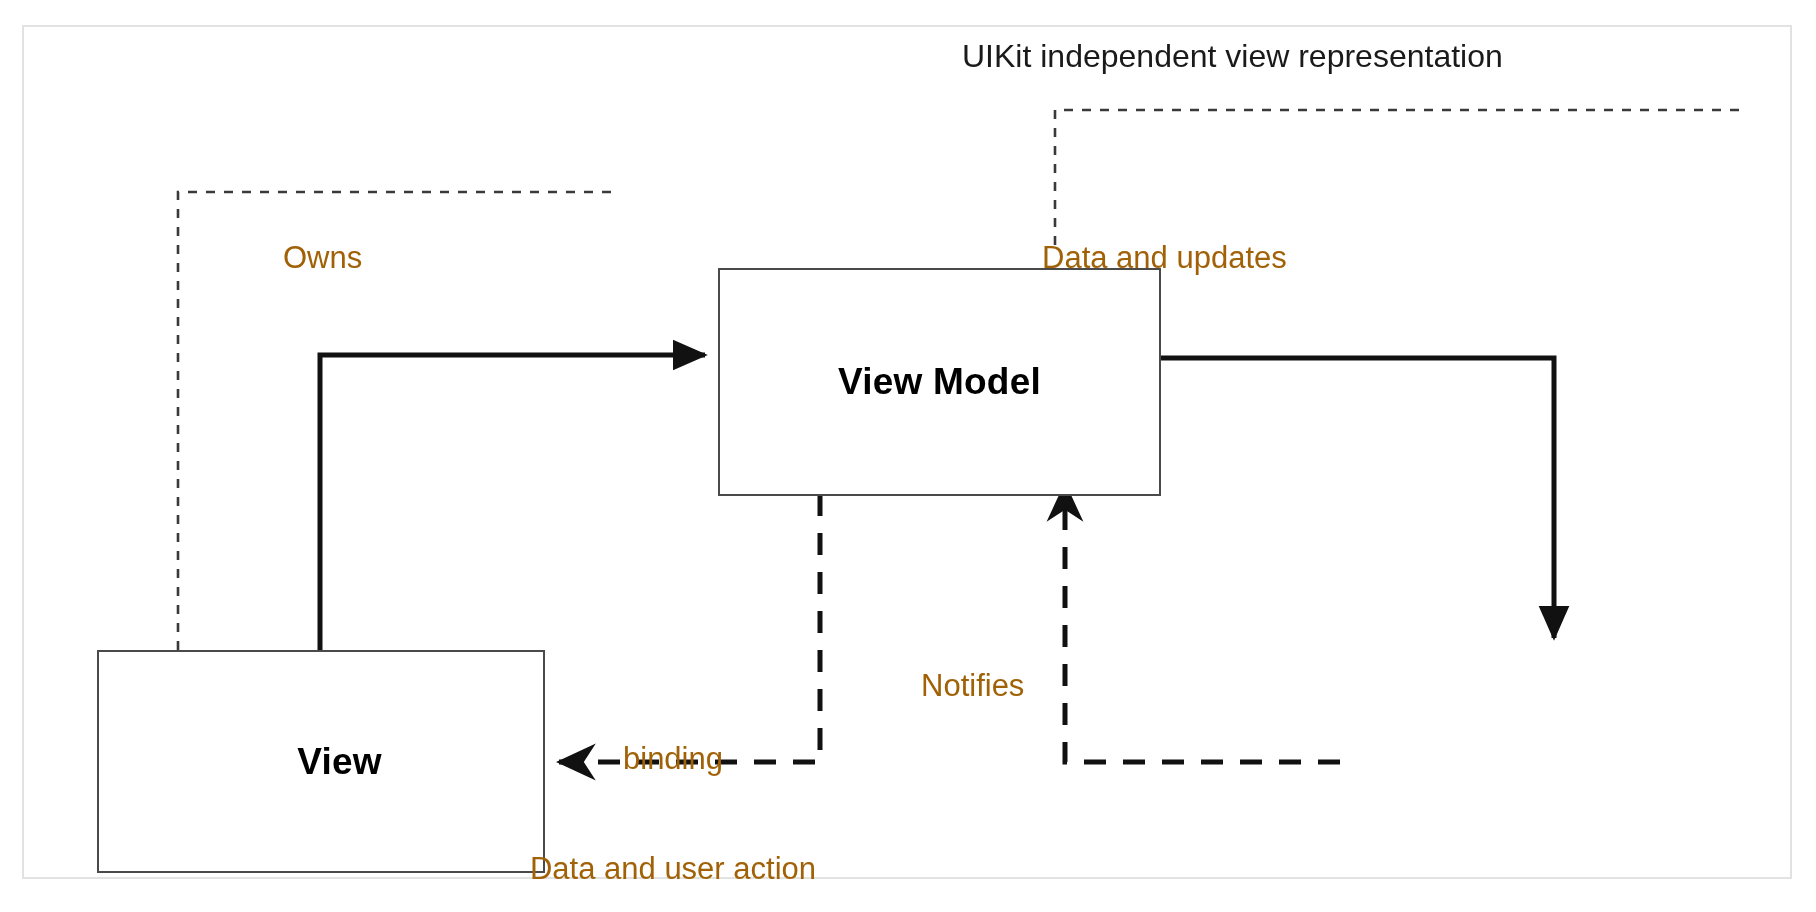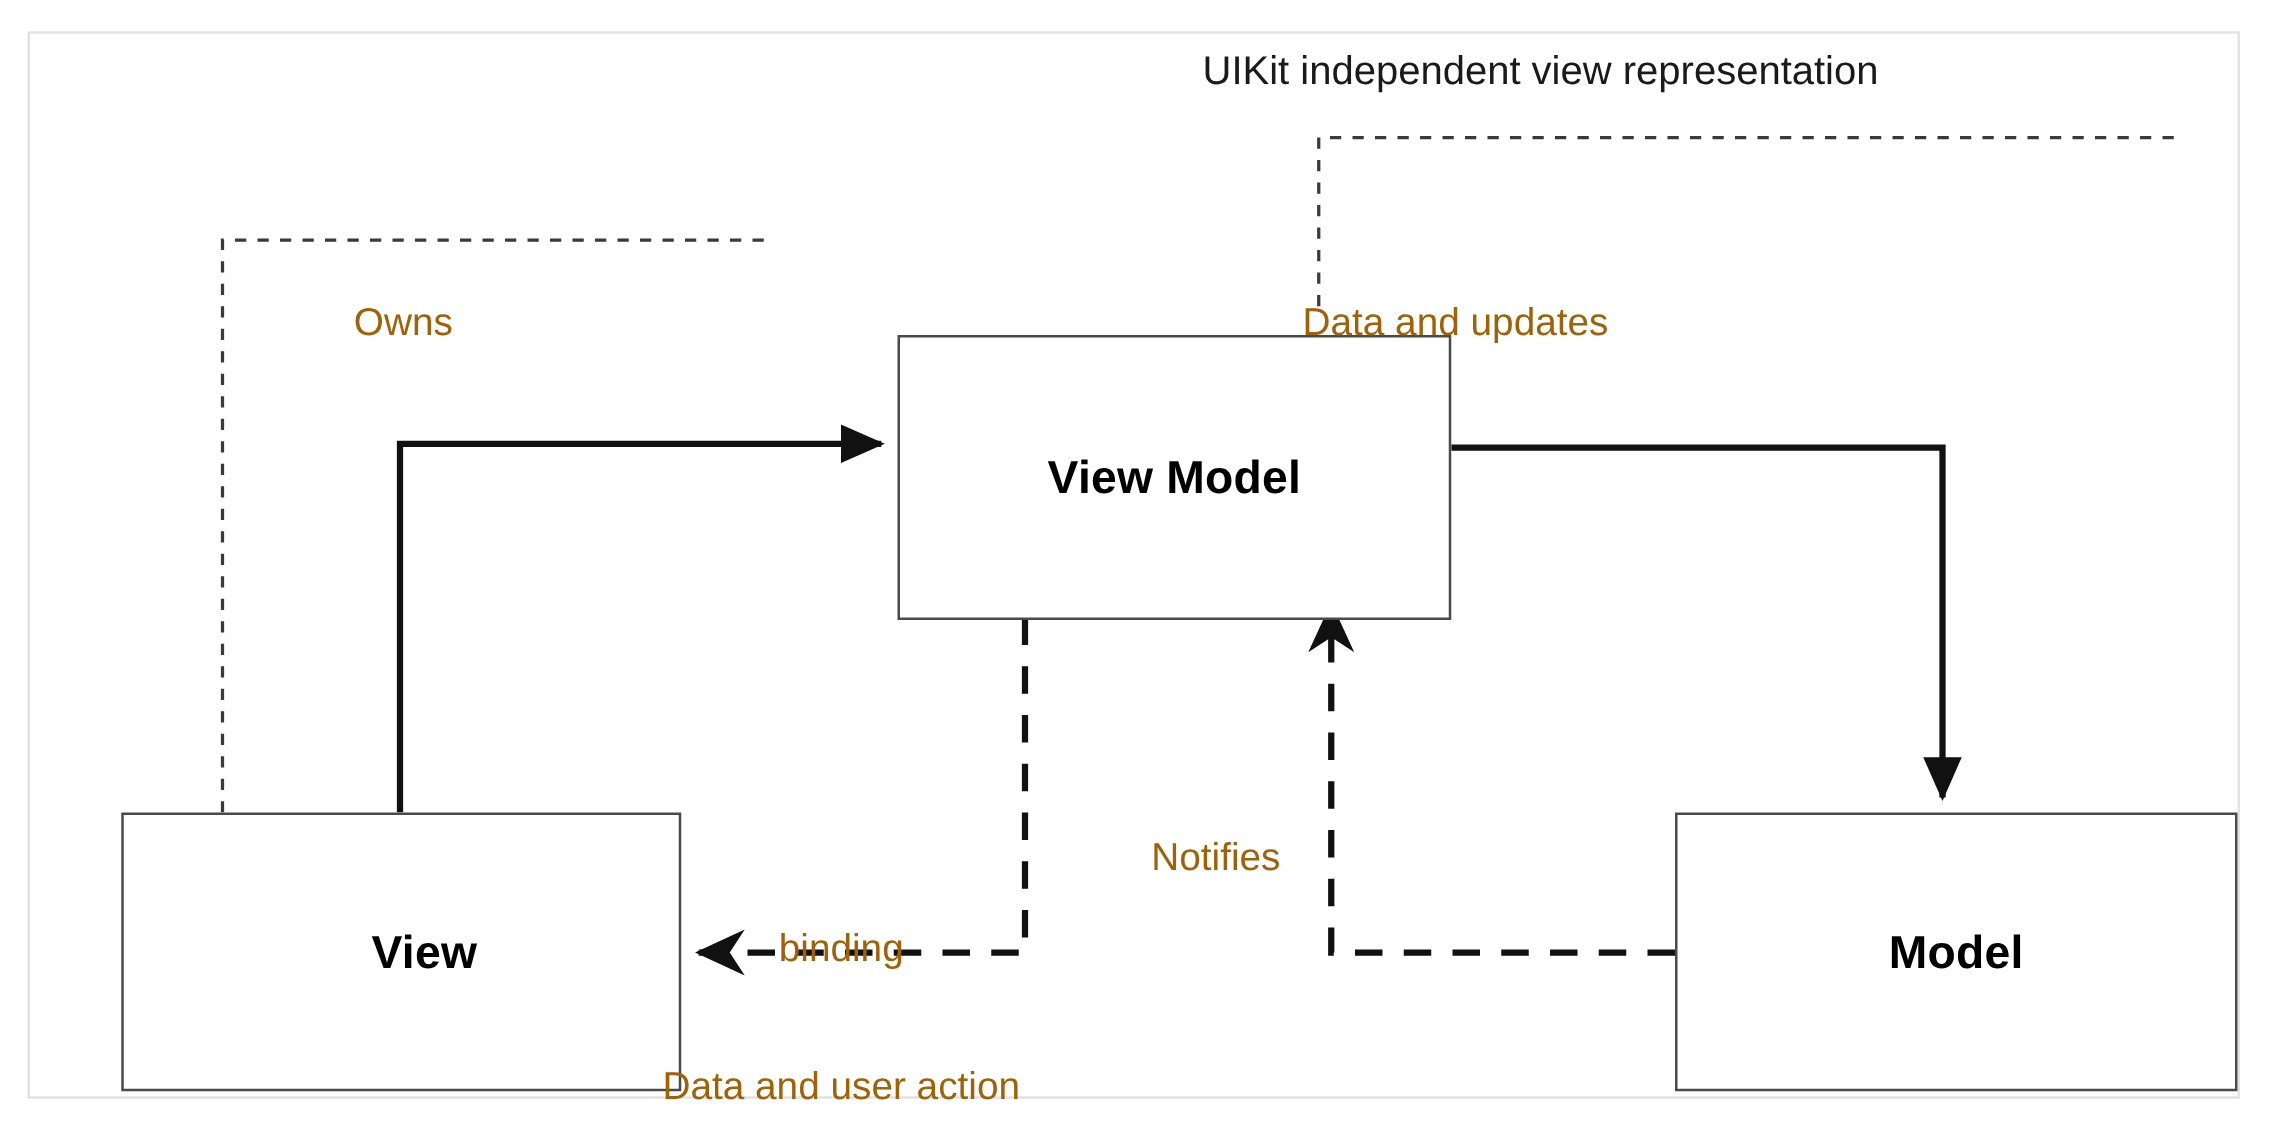--- a/index.html
+++ b/index.html
@@ -131,23 +131,20 @@
   </svg>
 
   <div class="node" id="node-view">
     <span class="node-label">View</span>
   </div>
 
   <div class="node" id="node-view-model">
     <span class="node-label">View Model</span>
   </div>
 
-  <div class="node" id="node-model">
-    <span class="node-label">Model</span>
-  </div>
 
 
   <div class="callout-label" id="label-uikit">UIKit independent view representation</div>
 
   <div class="edge-label" id="label-owns">Owns</div>
 
   <div class="edge-label" id="label-owns-updates">Data and updates</div>
 
   <div class="edge-label" id="label-binding">
     <div>binding</div>

